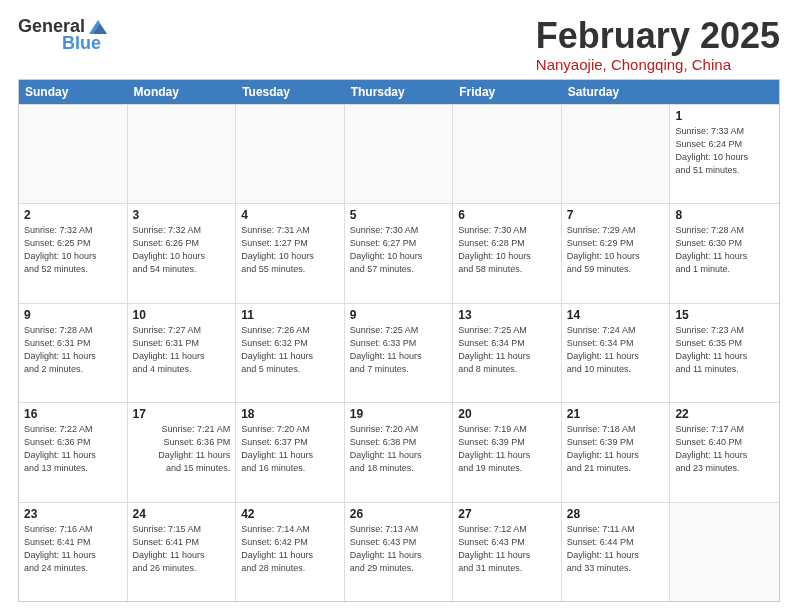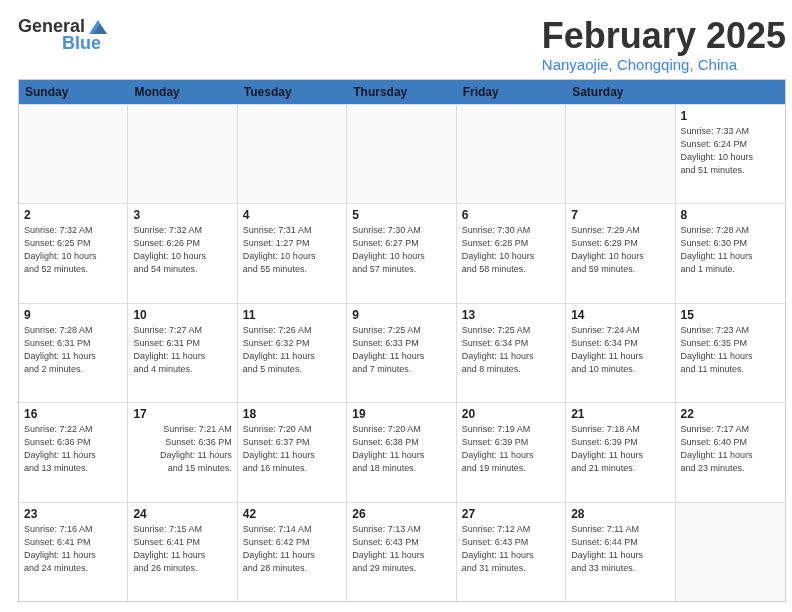--- a/index.html
+++ b/index.html
@@ -6,21 +6,21 @@
     body {
       font-family: Arial, sans-serif;
       background: #fff;
       width: 792px;
       height: 612px;
       overflow: hidden;
     }
     .page {
       width: 792px;
       height: 612px;
-      padding: 16px 6px 10px 18px;
+      padding: 16px 12px 10px 18px;
       display: flex;
       flex-direction: column;
     }
     .header {
       display: flex;
       justify-content: space-between;
       align-items: flex-start;
       margin-bottom: 6px;
     }
     .logo {
@@ -42,35 +42,35 @@
     .title-block {
     }
     .month-title {
       font-size: 36px;
       font-weight: bold;
       color: #333;
       line-height: 1.1;
     }
     .subtitle {
       font-size: 15px;
-      color: #3b82f6;
+      color: #b91c1c;
     }
     .calendar {
       flex: 1;
       display: flex;
       flex-direction: column;
       border: 1px solid #ccc;
     }
     .cal-header {
       display: grid;
       grid-template-columns: repeat(7, 1fr);
       background: #3d7dbf;
     }
     .cal-header-cell {
-      color: #0f172a;
+      color: #ffffff;
       font-size: 12px;
       font-weight: bold;
       padding: 5px 6px;
       text-align: left;
     }
     .cal-body {
       flex: 1;
       display: flex;
       flex-direction: column;
     }

